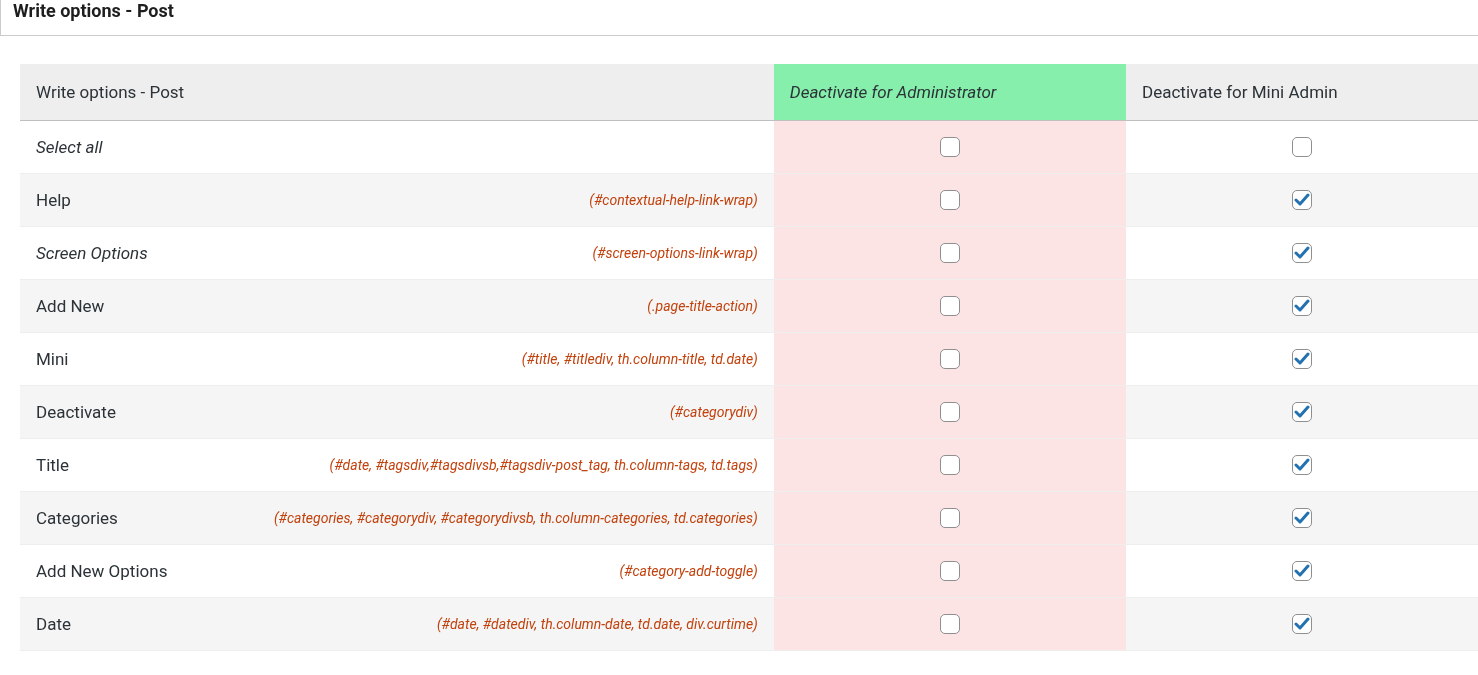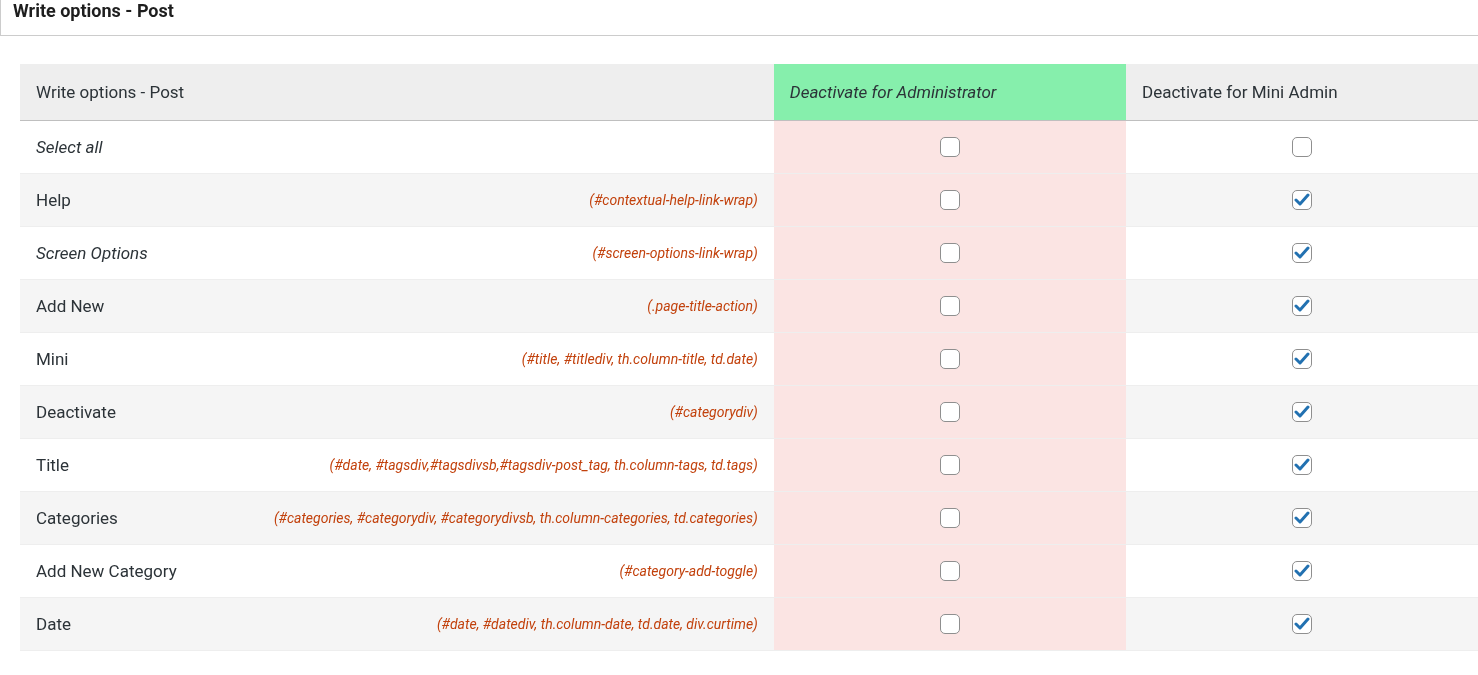--- a/index.html
+++ b/index.html
@@ -182,21 +182,21 @@
             <span class="option-label">Categories</span>
             <span class="option-selector">(#categories, #categorydiv, #categorydivsb, th.column-categories, td.categories)</span>
           </td>
           <td class="col-admin"><span class="chk"></span></td>
           <td class="col-mini"><span class="chk checked"><svg viewBox="0 0 16 16">
                 <path d="M2 8 L6 12 L14 3"></path>
               </svg></span></td>
         </tr>
         <tr>
           <td class="col-option">
-            <span class="option-label">Add New Category</span>
+            <span class="option-label">Add New Options</span>
             <span class="option-selector">(#category-add-toggle)</span>
           </td>
           <td class="col-admin"><span class="chk"></span></td>
           <td class="col-mini"><span class="chk checked"><svg viewBox="0 0 16 16">
                 <path d="M2 8 L6 12 L14 3"></path>
               </svg></span></td>
         </tr>
         <tr>
           <td class="col-option">
             <span class="option-label">Date</span>

